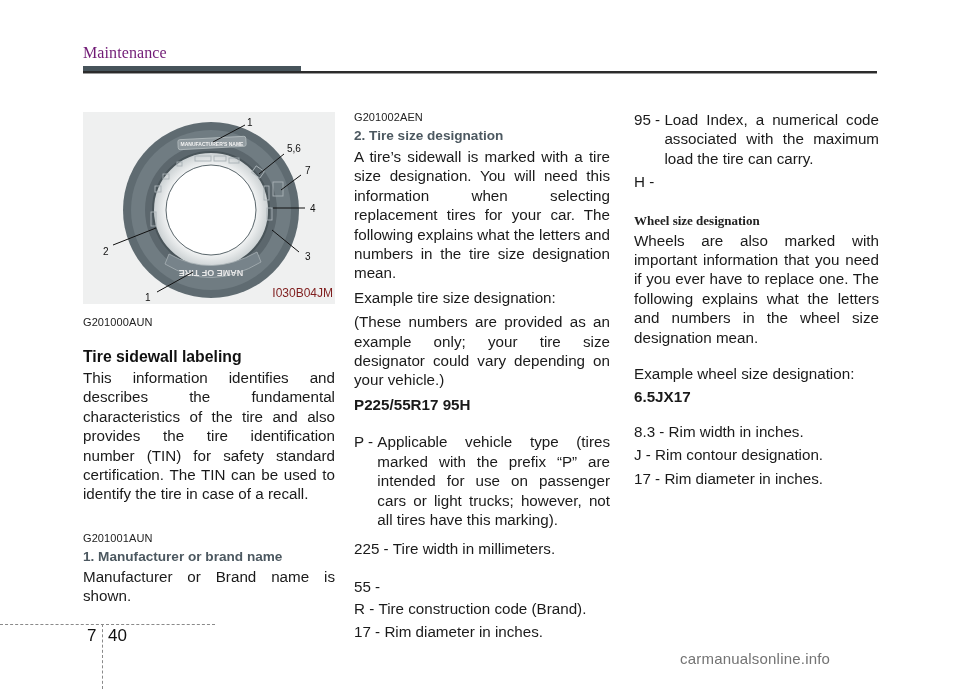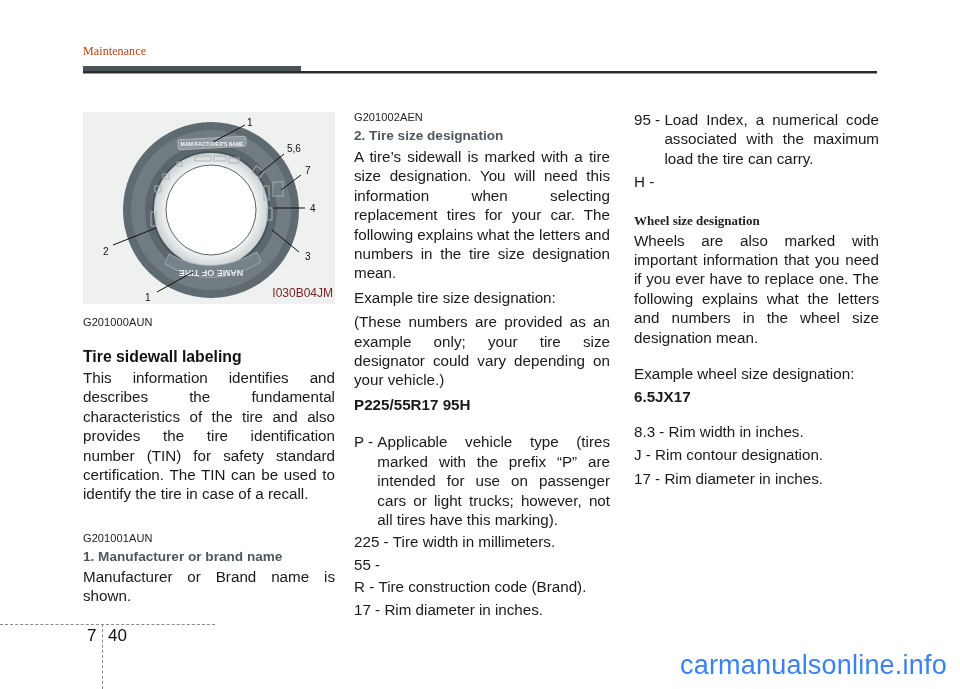--- a/index.html
+++ b/index.html
@@ -1,18 +1,18 @@
 <!DOCTYPE html>
 <html><head>
 <meta charset="utf-8">
 <style>
   html, body { margin:0; padding:0; background:#ffffff; }
   body { width:960px; height:689px; position:relative; overflow:hidden; font-family:"Liberation Sans", sans-serif; color:#1a1a1a; }
 
-  .page-header-title { position:absolute; left:83px; top:44px; font-family:"Liberation Serif", serif; font-size:12px; color:#c2410c; letter-spacing:0.1px; }
+  .page-header-title { position:absolute; left:83px; top:44px; font-family:"Liberation Serif", serif; font-size:16px; color:#701a75; letter-spacing:0.1px; }
   .header-bar-thick { position:absolute; left:83px; top:66px; width:218px; height:6px; background:#47545b; }
   .header-bar-thin { position:absolute; left:83px; top:71px; width:794px; height:2px; background:#2b2b2b; border-bottom:1px solid #9a9a9a; }
 
   .col { position:absolute; top:0; font-size:15.2px; line-height:19.4px; }
   .col1 { left:83px; width:252px; }
   .col2 { left:354px; width:256px; }
   .col3 { left:634px; width:245px; }
 
   .figure { position:absolute; left:83px; top:112px; width:252px; height:192px; background:#eff0f0; }
   .figure svg { position:absolute; left:0; top:0; }
@@ -25,21 +25,21 @@
   p { margin:0; text-align:justify; }
   .bold { font-weight:bold; }
   .hang { display:flex; text-align:justify; }
   .hang .k { white-space:pre; }
   .hang .v { flex:1; text-align:justify; }
 
   .footer-hline { position:absolute; left:0; top:624px; width:215px; border-top:1px dashed #8a8a8a; }
   .footer-vline { position:absolute; left:102px; top:624px; height:65px; border-left:1px dashed #8a8a8a; }
   .footer-chapter { position:absolute; left:87px; top:626px; font-size:17px; color:#111; }
   .footer-page { position:absolute; left:108px; top:626px; font-size:17px; color:#111; }
-  .watermark { position:absolute; left:680px; top:650px; font-size:27px; color:#3b82f6; letter-spacing:0.2px; }
+  .watermark { position:absolute; left:680px; top:650px; font-size:15px; color:#737373; letter-spacing:0.2px; }
 </style>
 </head>
 <body>
 
 <div class="page-header-title">Maintenance</div>
 <div class="header-bar-thick"></div>
 <div class="header-bar-thin"></div>
 
 <div class="figure">
   <svg width="252" height="192" viewBox="0 0 252 192">
@@ -112,25 +112,25 @@
   <div class="subheading">2. Tire size designation</div>
   <p style="margin-top:3px;">A tire’s sidewall is marked with a tire size designation. You will need this information when selecting replacement tires for your car. The following explains what the letters and numbers in the tire size designation mean.</p>
   <p style="margin-top:5px;">Example tire size designation:</p>
   <p style="margin-top:5px;">(These numbers are provided as an example only; your tire size designator could vary depending on your vehicle.)</p>
   <p class="bold" style="margin-top:5px;">P225/55R17 95H</p>
   <div style="margin-top:18px;">
     <div class="hang">
         <span class="k">P - </span>
         <span class="v">Applicable vehicle type (tires marked with the prefix “P” are intended for use on passenger cars or light trucks; however, not all tires have this marking).</span>
       </div>
-    <div class="hang" style="margin-top:3px;">
+    <div class="hang" style="margin-top:10px;">
         <span class="k">225 - </span>
         <span class="v">Tire width in millimeters.</span>
       </div>
-    <div class="hang" style="margin-top:3px;">
+    <div class="hang" style="margin-top:18px;">
         <span class="k">55 - </span>
       </div>
     <div class="hang" style="margin-top:3px;">
         <span class="k">R - </span>
         <span class="v">Tire construction code (Brand).</span>
       </div>
     <div class="hang" style="margin-top:3px;">
         <span class="k">17 - </span>
         <span class="v">Rim diameter in inches.</span>
       </div>

